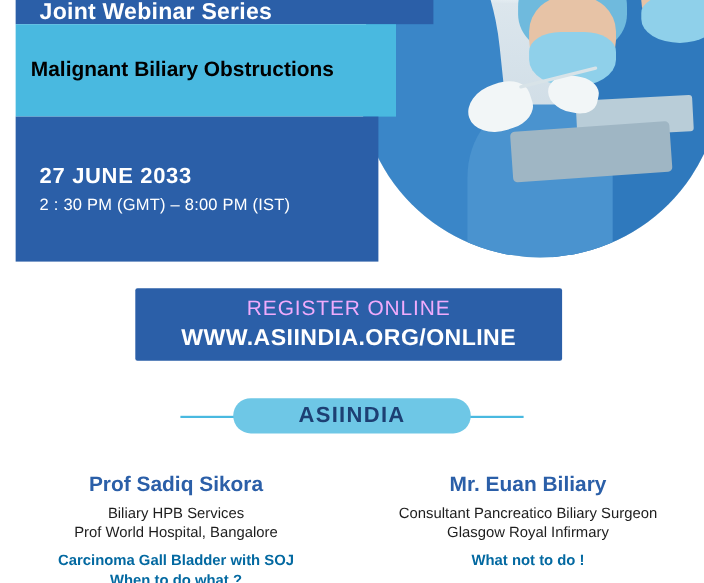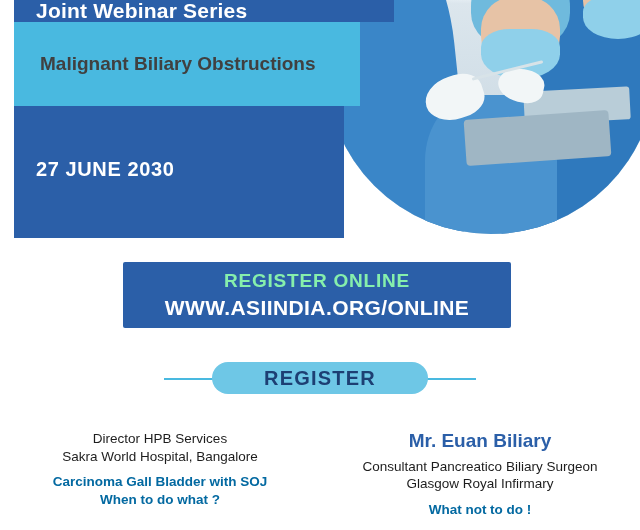--- a/index.html
+++ b/index.html
@@ -42,24 +42,24 @@
     font-size: 21px;
     font-weight: bold;
     padding-left: 22px;
     letter-spacing: .2px;
   }
   .band-sub {
     top: 22px;
     width: 346px;
     height: 84px;
     background: #49b9e0;
-    color: #404040;
+    color: #000000;
     font-size: 19px;
     font-weight: bold;
-    padding-left: 26px;
+    padding-left: 14px;
   }
   .band-date {
     top: 106px;
     width: 330px;
     height: 132px;
     background: #2b5fa8;
     color: #ffffff;
     padding-left: 22px;
     flex-direction: column;
     justify-content: center;
@@ -181,23 +181,23 @@
     width: 388px;
     height: 66px;
     background: #2b5fa8;
     border-radius: 2px;
     display: flex;
     flex-direction: column;
     justify-content: center;
     align-items: center;
   }
   .register-title {
-    color: #86efac;
+    color: #f0abfc;
     font-size: 19px;
-    font-weight: bold;
+    font-weight: normal;
     letter-spacing: .8px;
     margin-bottom: 4px;
   }
   .register-url {
     color: #ffffff;
     font-size: 21px;
     font-weight: bold;
     letter-spacing: .4px;
   }
 
@@ -302,40 +302,42 @@
 
   <div class="band band-title">
     <span>Joint Webinar Series</span>
   </div>
 
   <div class="band band-sub">
     <span>Malignant Biliary Obstructions</span>
   </div>
 
   <div class="band band-date">
-    <div class="date-main">27 JUNE 2030</div>
+    <div class="date-main">27 JUNE 2033</div>
+    <div class="date-times">2 : 30 PM (GMT)  – 8:00 PM (IST)</div>
   </div>
 </div>
 
 <div class="register">
   <div class="register-title">REGISTER ONLINE</div>
   <div class="register-url">WWW.ASIINDIA.ORG/ONLINE</div>
 </div>
 
 <div class="speakers-row">
   <div class="speakers-rule rule-left"></div>
   <div class="speakers-rule rule-right"></div>
-  <div class="speakers-pill">REGISTER</div>
+  <div class="speakers-pill">ASIINDIA</div>
 </div>
 
 <div class="speakers">
 
   <div class="speaker">
-    <div class="sp-role">Director HPB Services</div>
-    <div class="sp-org">Sakra World Hospital, Bangalore</div>
+    <div class="sp-name">Prof Sadiq Sikora</div>
+    <div class="sp-role">Biliary HPB Services</div>
+    <div class="sp-org">Prof World Hospital, Bangalore</div>
     <div class="sp-topic">Carcinoma Gall Bladder with SOJ</div>
     <div class="sp-topic">When to do what ?</div>
   </div>
 
   <div class="speaker">
     <div class="sp-name">Mr. Euan Biliary</div>
     <div class="sp-role">Consultant Pancreatico Biliary Surgeon</div>
     <div class="sp-org">Glasgow Royal Infirmary</div>
     <div class="sp-topic">What not to do !</div>
   </div>

